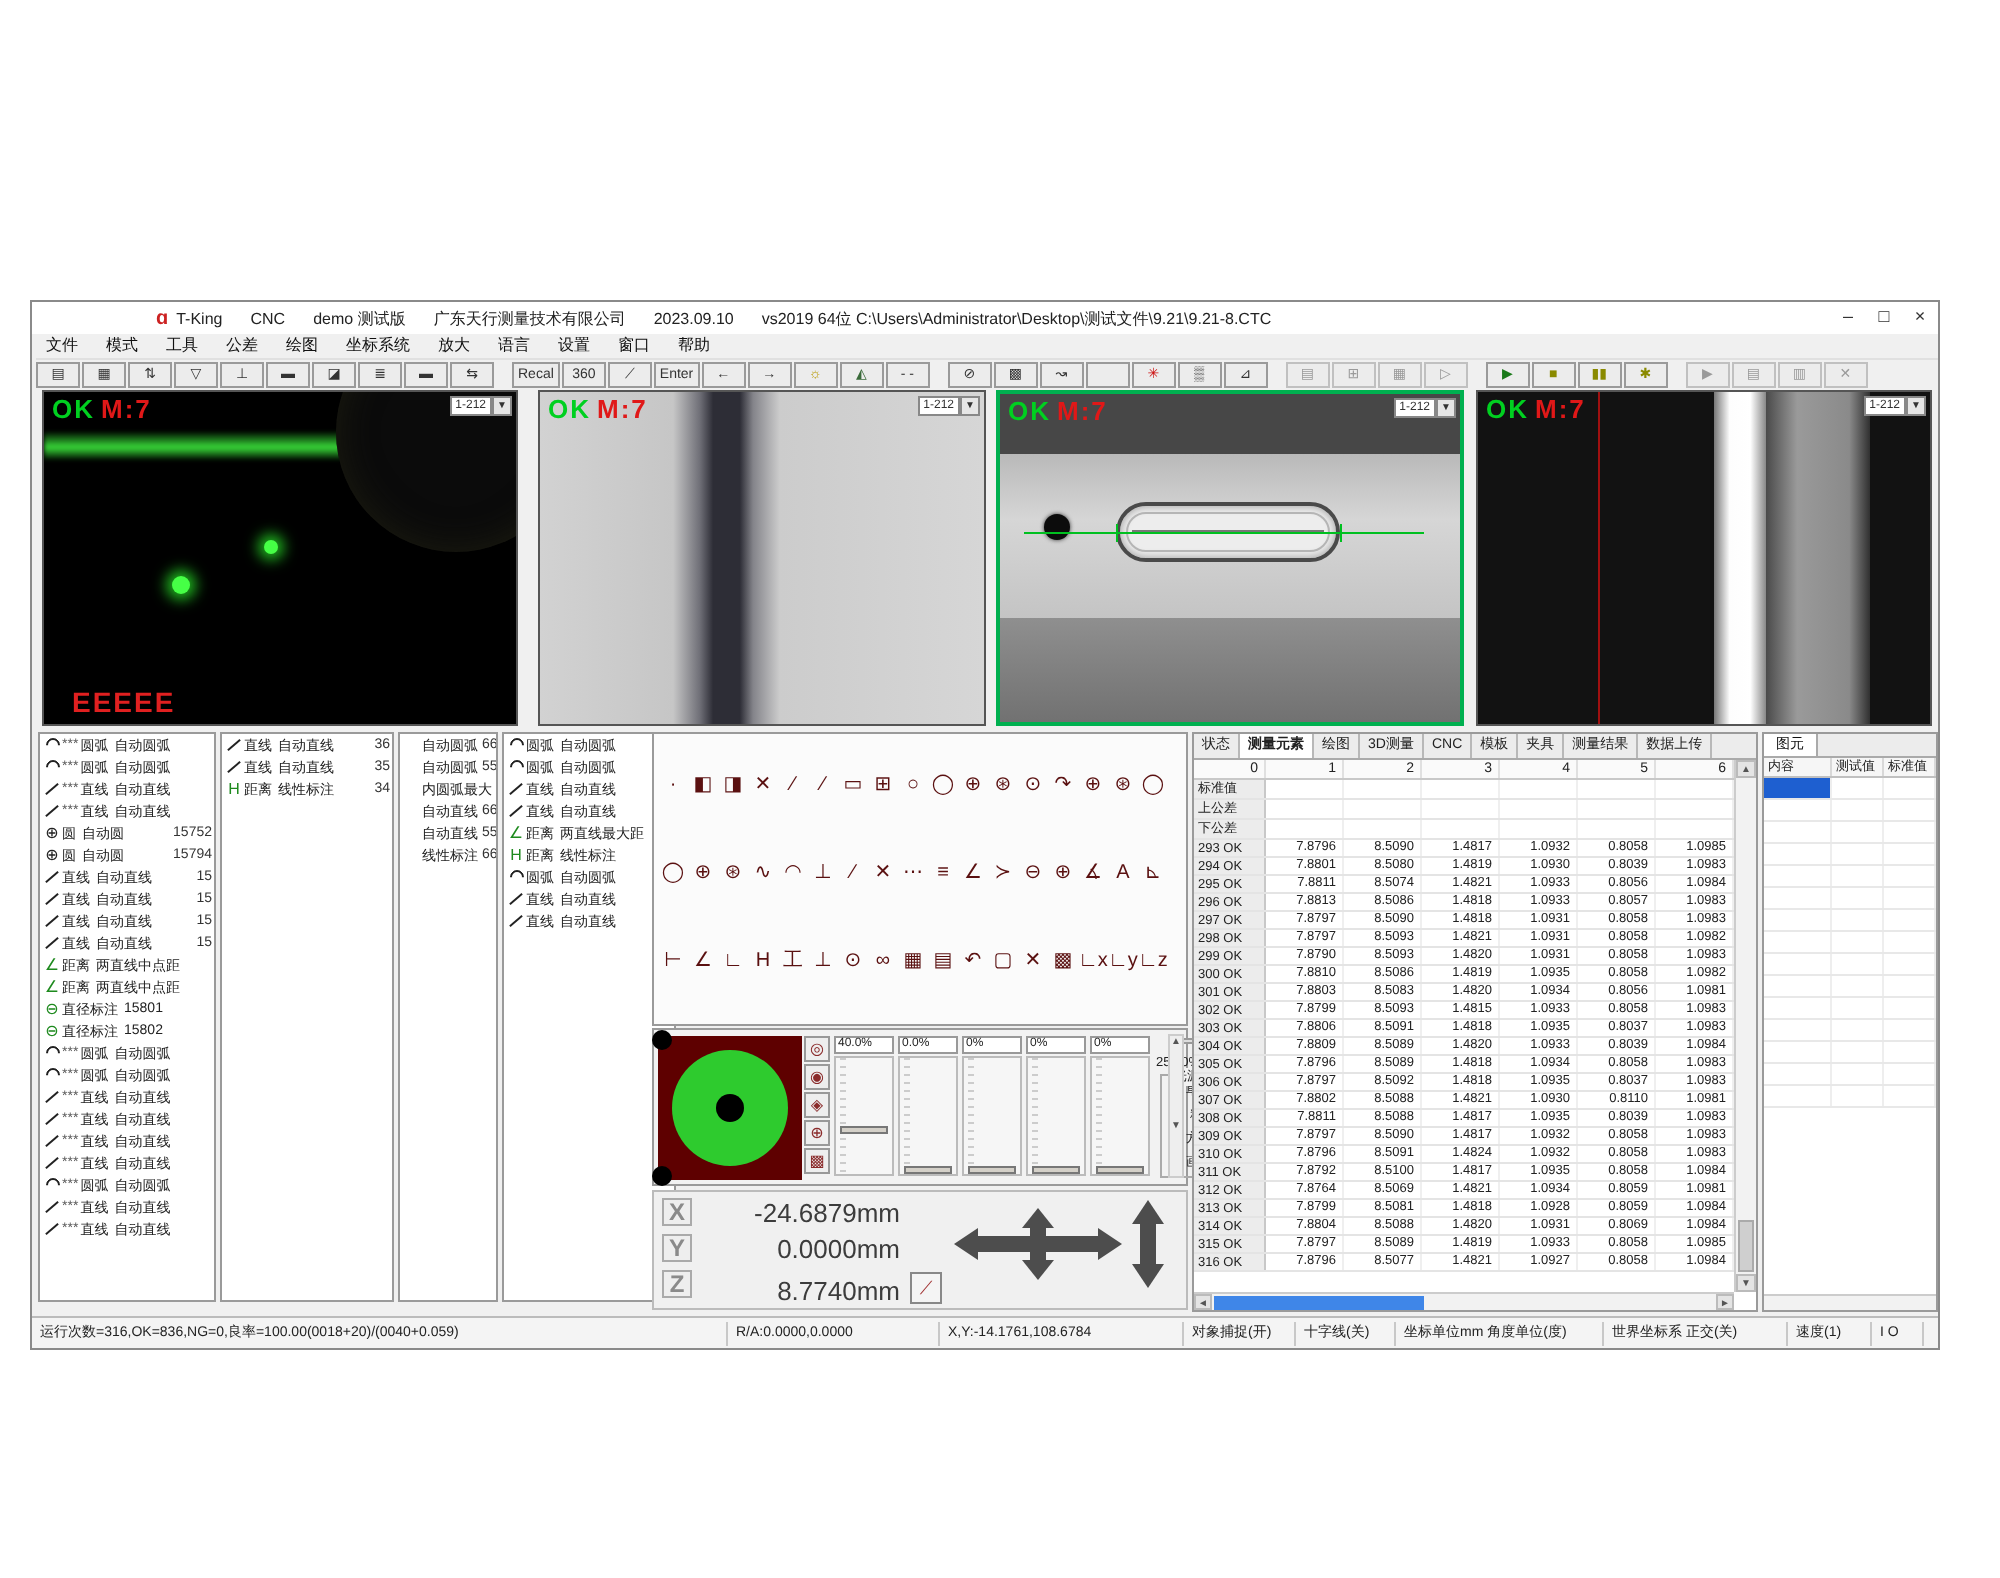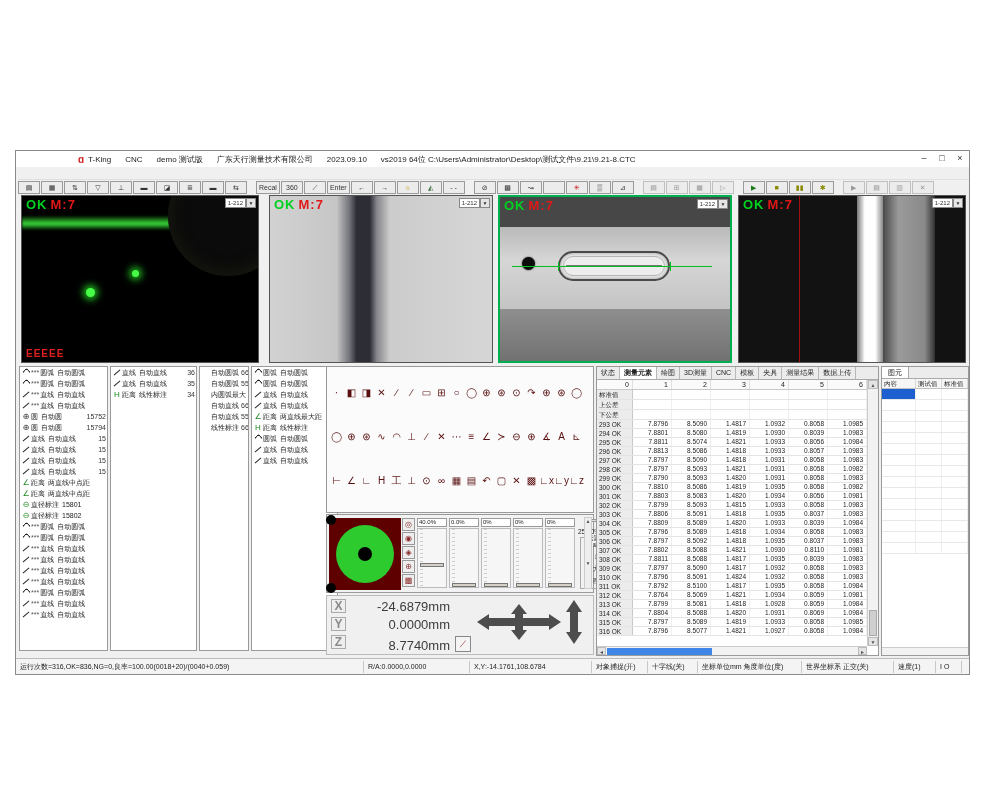--- a/index.html
+++ b/index.html
@@ -39,21 +39,21 @@
   .cam-sel{position:absolute;right:2px;top:2px;z-index:6;display:flex;}
   .cam-sel .box{background:#fff;border:1px solid #888;font-size:6px;line-height:8px;height:10px;padding:0 2px;color:#333;}
   .cam-sel .drop{width:10px;height:10px;background:#e6e6e6;border:1px solid #888;font-size:5px;line-height:9px;text-align:center;color:#333;}
   
   #cam1 .glow{position:absolute;left:0;top:20px;width:100%;height:14px;
     background:linear-gradient(to bottom,rgba(10,120,10,.15),rgba(60,230,60,.95) 55%,rgba(0,90,0,.12));filter:blur(1px);}
   #cam1 .dot1,#cam1 .dot2{position:absolute;border-radius:50%;background:#46ff46;box-shadow:0 0 7px 3px rgba(40,230,40,.8);}
   #cam1 .dot1{left:64px;top:92px;width:9px;height:9px;}
   #cam1 .dot2{left:110px;top:74px;width:7px;height:7px;}
   #cam1 .dark-arc{position:absolute;right:-30px;top:-40px;width:120px;height:120px;border-radius:50%;background:#0b0b0b;box-shadow:inset 0 0 18px #1c1c10;}
-  #cam1 .etext{position:absolute;left:4px;bottom:3px;color:#e02020;font-size:10px;font-weight:bold;letter-spacing:1px;}
+  #cam1 .etext{position:absolute;left:14px;bottom:3px;color:#e02020;font-size:14px;font-weight:bold;letter-spacing:1px;}
   
   #cam2{background:linear-gradient(to right,#d2d2d2 0%,#c6c6c6 30%,#6f6f77 36%,#2d2d36 39%,#2d2d36 45%,#84848a 48%,#cccccc 54%,#d6d6d6 100%);}
   
   #cam3{background:#9a9a9a;}
   #cam3 .band-top{position:absolute;left:0;top:0;width:100%;height:30px;background:#474747;}
   #cam3 .plate{position:absolute;left:0;top:30px;width:100%;height:82px;background:linear-gradient(to bottom,#b9b9b9,#d6d6d6 40%,#c4c4c4);}
   #cam3 .band-bot{position:absolute;left:0;top:112px;width:100%;height:56px;background:linear-gradient(to bottom,#8f8f8f,#6f6f6f);}
   #cam3 .slot{position:absolute;left:58px;top:54px;width:112px;height:30px;border:2px solid #4a4a4a;border-radius:15px;
     background:#ededed;box-shadow:inset 0 0 4px #999;}
   #cam3 .slot-inner{position:absolute;left:3px;top:3px;right:3px;bottom:3px;border:1px solid #b5b5b5;border-radius:11px;}
@@ -180,20 +180,33 @@
     <span>广东天行测量技术有限公司</span>
     <span>2023.09.10</span>
     <span>vs2019 64位  C:\Users\Administrator\Desktop\测试文件\9.21\9.21-8.CTC</span>
     <div id="win-controls">
       <div class="wbtn">–</div>
       <div class="wbtn">□</div>
       <div class="wbtn">×</div>
     </div>
   </div>
 
+  <div id="menubar">
+      <div class="menu-item">文件</div>
+      <div class="menu-item">模式</div>
+      <div class="menu-item">工具</div>
+      <div class="menu-item">公差</div>
+      <div class="menu-item">绘图</div>
+      <div class="menu-item">坐标系统</div>
+      <div class="menu-item">放大</div>
+      <div class="menu-item">语言</div>
+      <div class="menu-item">设置</div>
+      <div class="menu-item">窗口</div>
+      <div class="menu-item">帮助</div>
+    </div>
 
   <div id="toolbar">
       <div class="tb">▤</div>
       <div class="tb">▦</div>
       <div class="tb">⇅</div>
       <div class="tb">▽</div>
       <div class="tb">⊥</div>
       <div class="tb">▬</div>
       <div class="tb">◪</div>
       <div class="tb">≣</div>

